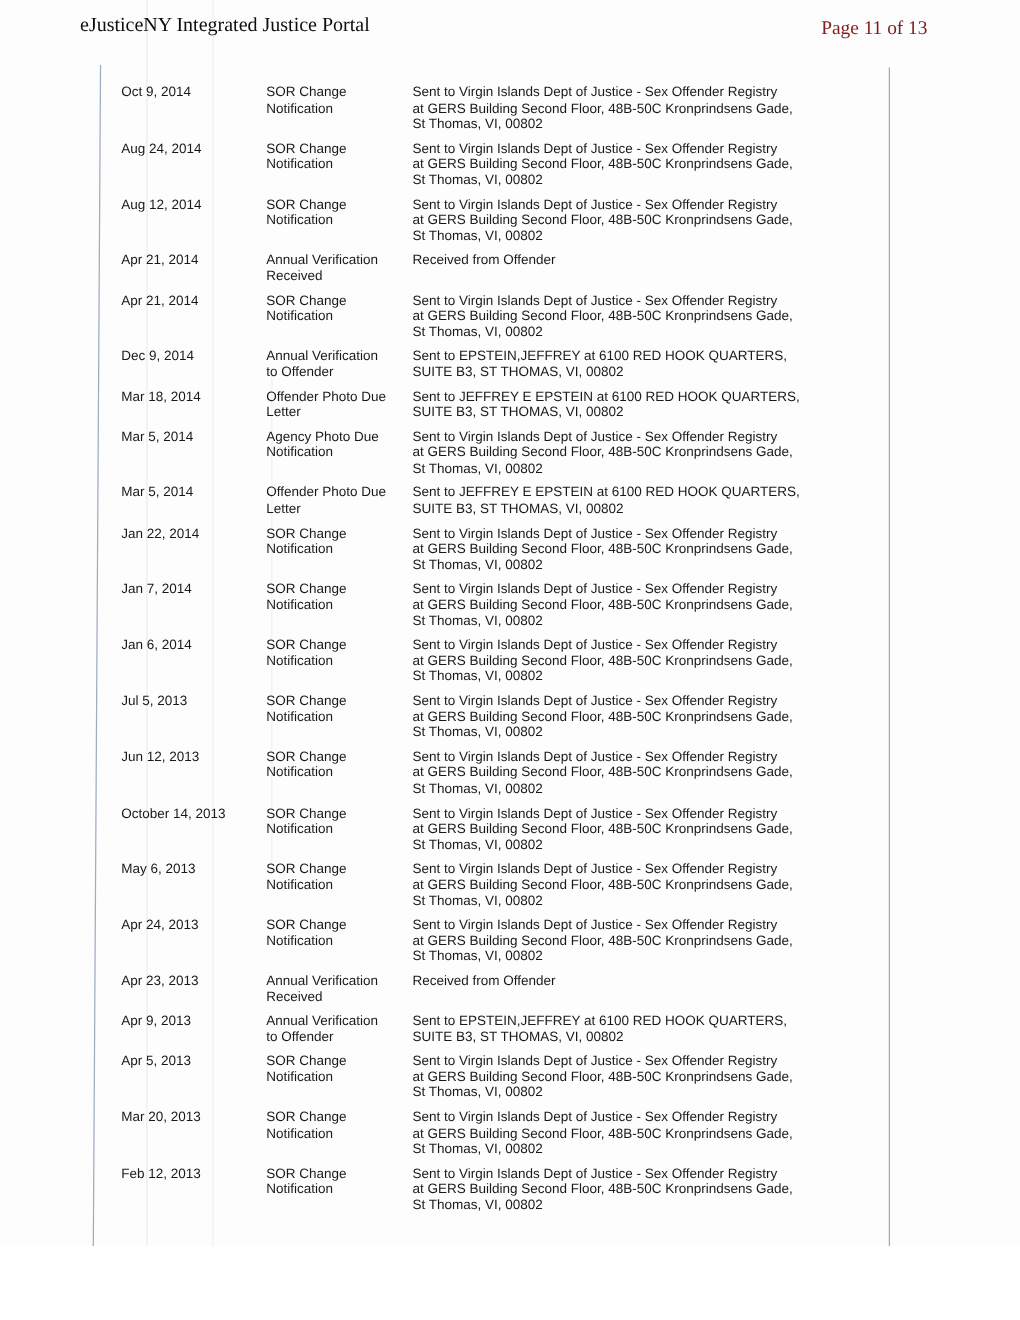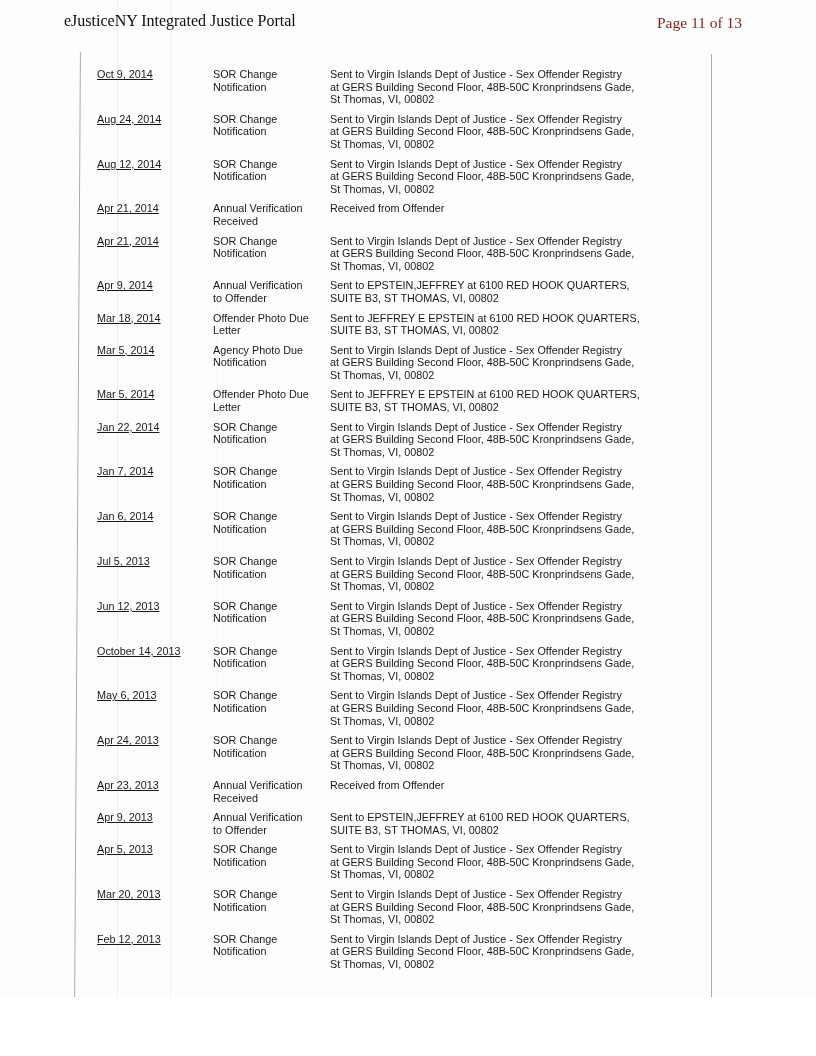--- a/index.html
+++ b/index.html
@@ -43,21 +43,21 @@
     width: 615px;
   }
   .row {
     display: flex;
     align-items: flex-start;
     margin-bottom: 7px;
     font-size: 10.8px;
     line-height: 12.6px;
     color: #191919;
   }
-  .c-date { width: 116px; flex: 0 0 116px; white-space: pre-line; text-decoration: underline; }
+  .c-date { width: 116px; flex: 0 0 116px; white-space: pre-line; }
   .c-type { width: 117px; flex: 0 0 117px; white-space: pre-line; padding-right: 6px; box-sizing: border-box; }
   .c-desc { width: 382px; flex: 0 0 382px; white-space: pre-line; }
   
   .ftr-url {
     position: absolute;
     left: 56px; top: 1017px;
     font-family: "Liberation Serif", serif;
     font-size: 15.5px;
     color: #0d0d0d;
     white-space: nowrap;
@@ -123,21 +123,21 @@
     <div class="row">
       <div class="c-date">Apr 21, 2014</div>
       <div class="c-type">SOR Change
 Notification</div>
       <div class="c-desc">Sent to Virgin Islands Dept of Justice - Sex Offender Registry
 at GERS Building Second Floor, 48B-50C Kronprindsens Gade,
 St Thomas, VI, 00802</div>
     </div>
 
     <div class="row">
-      <div class="c-date">Apr 9, 2014</div>
+      <div class="c-date">Dec 9, 2014</div>
       <div class="c-type">Annual Verification
 to Offender</div>
       <div class="c-desc">Sent to EPSTEIN,JEFFREY at 6100 RED HOOK QUARTERS,
 SUITE B3, ST THOMAS, VI, 00802</div>
     </div>
 
     <div class="row">
       <div class="c-date">Mar 18, 2014</div>
       <div class="c-type">Offender Photo Due
 Letter</div>

